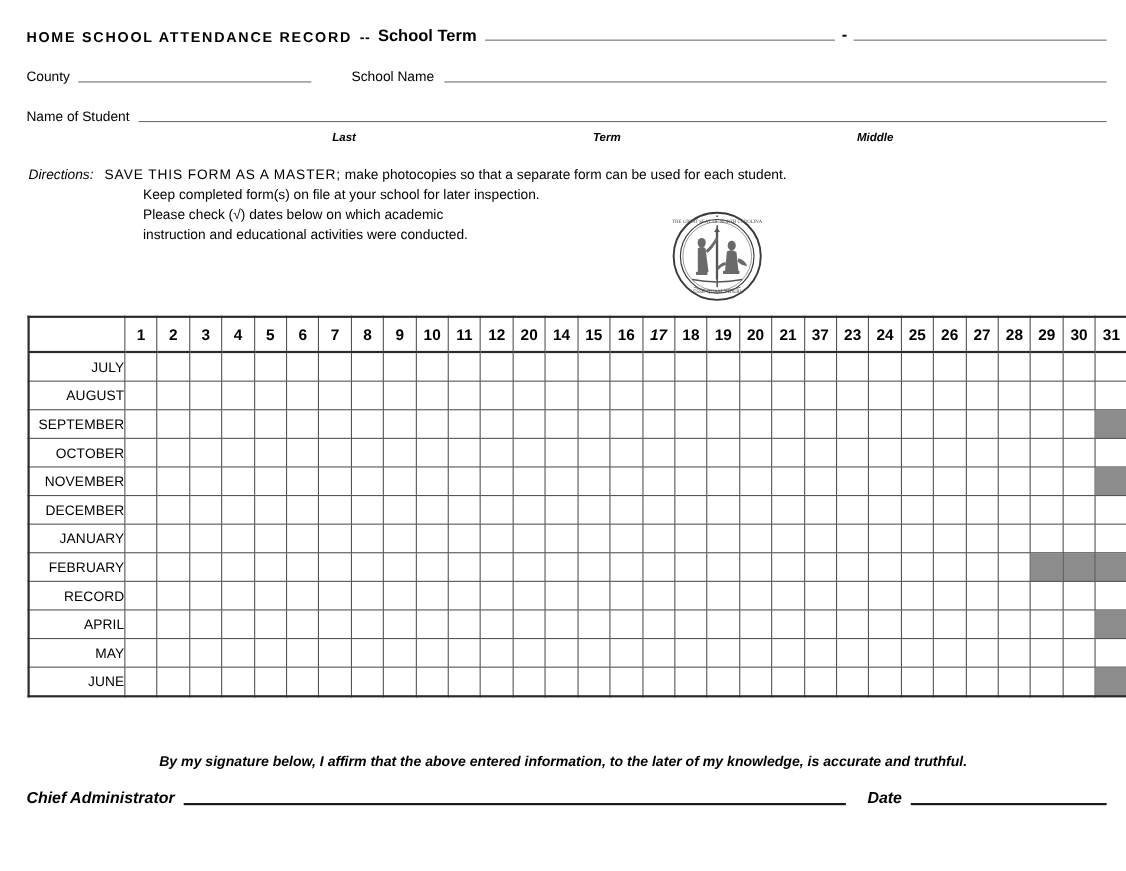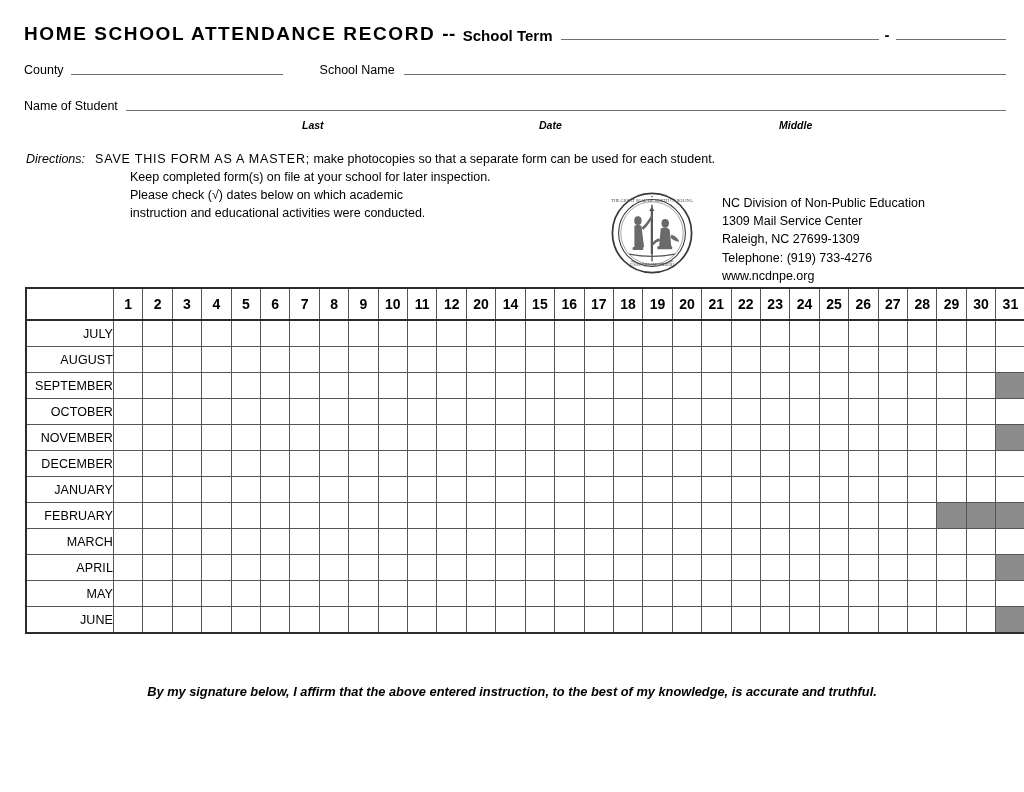--- a/index.html
+++ b/index.html
@@ -12,21 +12,21 @@
     overflow:hidden;
   }
   .page{position:relative;width:1024px;height:792px;}
 
   
   .title-row{
     position:absolute;left:24px;top:24px;right:18px;
     display:flex;align-items:flex-end;
   }
   .doc-title{
-    font-size:19px;font-weight:bold;letter-spacing:.4px;
+    font-size:13px;font-weight:bold;letter-spacing:.4px;
     white-space:nowrap;line-height:1;
   }
   .doc-title .spaced{letter-spacing:1.6px;}
   .term-label{
     font-size:15px;font-weight:bold;margin-left:7px;white-space:nowrap;line-height:1;
   }
   .rule{
     border-bottom:1.4px solid #6f6f6f;
     height:0;display:inline-block;vertical-align:bottom;
   }
@@ -109,21 +109,21 @@
     <span class="lbl" id="schoolname-label">School  Name</span>
     <span class="rule" id="schoolname-rule"></span>
   </div>
 
   <div class="line-row" id="student-row">
     <span class="lbl">Name of Student</span>
     <span class="rule" id="student-rule"></span>
   </div>
   <div class="name-parts">
     <span class="name-part" style="left:162px;">Last</span>
-    <span class="name-part" style="left:399px;">Date</span>
+    <span class="name-part" style="left:399px;">Term</span>
     <span class="name-part" style="left:639px;">Middle</span>
   </div>
 
   <div class="directions">
     <div class="dir-head">
       <span class="dir-word">Directions:</span>
       <span class="dir-l1"><b>SAVE  THIS  FORM  AS  A  MASTER;</b><span> make photocopies so that a separate form can be used for each student.</span></span>
     </div>
     <div class="dir-line">Keep completed form(s) on file at your school for later inspection.</div>
     <div class="dir-line">Please check (√) dates below on which academic</div>
@@ -166,27 +166,20 @@
       </g>
 
       <path d="M24 74 q26 5 52 0" stroke="#555" stroke-width="1.4" fill="none"></path>
 
       <path d="M26 82 q24 8 48 0" stroke="#555" stroke-width="0.8" fill="none"></path>
       <text x="50" y="88" text-anchor="middle" font-size="5.4" fill="#4a4a4a" font-family="'Liberation Serif', serif">ESSE QUAM VIDERI</text>
       <text x="50" y="15.2" text-anchor="middle" font-size="5" fill="#4a4a4a" font-family="'Liberation Serif', serif">THE GREAT SEAL OF NORTH CAROLINA</text>
     </svg>
   </div>
 
-  <div class="address">
-    <div>NC Division of Non-Public Education</div>
-    <div>1309 Mail Service Center</div>
-    <div>Raleigh, NC  27699-1309</div>
-    <div>Telephone:  (919) 733-4276</div>
-    <div>www.ncdnpe.org</div>
-  </div>
 
   <div class="grid-wrap">
     <table class="grid">
       <thead>
         <tr class="thead-row" id="header-row">
           <td class="monthcell"></td>
         <td class="daynum" style="width: 28.4194px;">1</td>
             <td class="daynum" style="width: 28.4194px;">2</td>
             <td class="daynum" style="width: 28.4194px;">3</td>
             <td class="daynum" style="width: 28.4194px;">4</td>
@@ -195,26 +188,26 @@
             <td class="daynum" style="width: 28.4194px;">7</td>
             <td class="daynum" style="width: 28.4194px;">8</td>
             <td class="daynum" style="width: 28.4194px;">9</td>
             <td class="daynum" style="width: 28.4194px;">10</td>
             <td class="daynum thick-l" style="width: 28.4194px;">11</td>
             <td class="daynum" style="width: 28.4194px;">12</td>
             <td class="daynum" style="width: 28.4194px;">20</td>
             <td class="daynum" style="width: 28.4194px;">14</td>
             <td class="daynum" style="width: 28.4194px; text-align: center;">15</td>
             <td class="daynum thick-l" style="width: 28.4194px;">16</td>
-            <td class="daynum" style="width: 28.4194px;">17</td>
+            <td class="daynum" style="width: 28.4194px; font-style: italic;">17</td>
             <td class="daynum" style="width: 28.4194px;">18</td>
             <td class="daynum" style="width: 28.4194px; margin-top: 33px;">19</td>
             <td class="daynum" style="width: 28.4194px;">20</td>
             <td class="daynum thick-l" style="width: 28.4194px;">21</td>
-            <td class="daynum" style="width: 28.4194px;">22</td>
+            <td class="daynum" style="width: 28.4194px;">37</td>
             <td class="daynum" style="width: 28.4194px;">23</td>
             <td class="daynum" style="width: 28.4194px; margin-left: 20px;">24</td>
             <td class="daynum" style="width: 28.4194px;">25</td>
             <td class="daynum thick-l" style="width: 28.4194px;">26</td>
             <td class="daynum" style="width: 28.4194px;">27</td>
             <td class="daynum" style="width: 28.4194px;">28</td>
             <td class="daynum" style="width: 28.4194px;">29</td>
             <td class="daynum" style="width: 28.4194px;">30</td>
             <td class="daynum thick-l" style="width: 28.4194px;">31</td>
           </tr>
@@ -486,21 +479,21 @@
             <td class=""></td>
             <td class=""></td>
             <td class="thick-l"></td>
             <td class=""></td>
             <td class=""></td>
             <td class="gray " style="background: rgb(140, 140, 140);"></td>
             <td class="gray " style="background: rgb(140, 140, 140);"></td>
             <td class="gray thick-l" style="background: rgb(140, 140, 140);"></td>
           </tr>
           <tr>
-            <td class="monthcell">MARCH</td>
+            <td class="monthcell">RECORD</td>
             <td class=""></td>
             <td class=""></td>
             <td class=""></td>
             <td class=""></td>
             <td class=""></td>
             <td class="thick-l"></td>
             <td class=""></td>
             <td class=""></td>
             <td class=""></td>
             <td class=""></td>
@@ -625,15 +618,21 @@
             <td class=""></td>
             <td class=""></td>
             <td class=""></td>
             <td class=""></td>
             <td class="gray thick-l" style="background: rgb(140, 140, 140);"></td>
           </tr>
         </tbody>
     </table>
   </div>
 
-  <div class="affirm">By my signature below, I affirm that the above entered instruction, to the best of my knowledge, is accurate and truthful.</div>
+  <div class="affirm">By my signature below, I affirm that the above entered information, to the later of my knowledge, is accurate and truthful.</div>
+  <div class="sig-row">
+    <span class="sig-label">Chief Administrator</span>
+    <span class="sig-rule"></span>
+    <span class="sig-label date-label">Date</span>
+    <span class="date-rule"></span>
+  </div>
 
 </div>
 
 </body></html>

